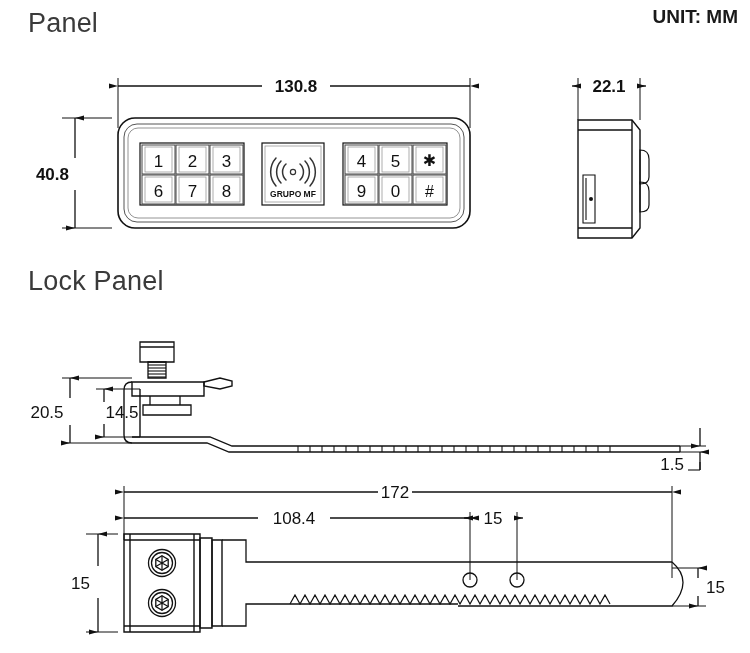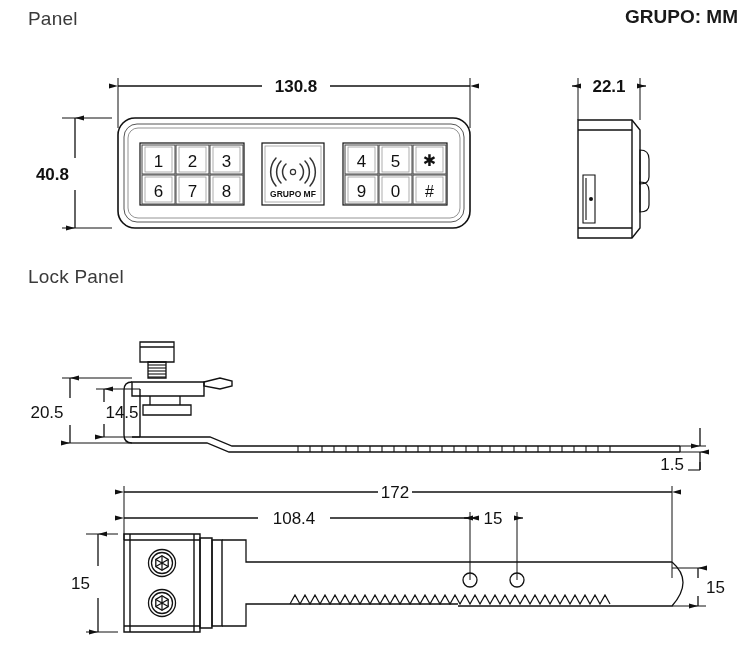--- a/index.html
+++ b/index.html
@@ -1,35 +1,35 @@
 <!DOCTYPE html>
 <html><head>
 <meta charset="utf-8">
 <style>
   html,body{margin:0;padding:0;background:#ffffff;}
   body{width:750px;height:653px;position:relative;overflow:hidden;
        font-family:"Liberation Sans",sans-serif;color:#231f20;}
   #sheet{position:absolute;left:0;top:0;width:750px;height:653px;}
-  .ttl{position:absolute;font-size:19px;color:#3a3a3a;letter-spacing:.2px;}
+  .ttl{position:absolute;font-size:27px;color:#3a3a3a;letter-spacing:.2px;}
   #t-panel{left:28px;top:8px;}
   #t-lock{left:28px;top:266px;}
   #unit{position:absolute;right:12px;top:6px;font-size:19px;font-weight:bold;color:#1a1a1a;}
   svg{position:absolute;left:0;top:0;}
   text{font-family:"Liberation Sans",sans-serif;fill:#111;}
 </style>
 </head>
 <body>
 
 <div id="sheet">
 
   <div class="ttl" id="t-panel">Panel</div>
 
   <div class="ttl" id="t-lock">Lock Panel</div>
 
-  <div id="unit">GRUPO: MM</div>
+  <div id="unit">UNIT: MM</div>
 
   <svg width="750" height="653" viewBox="0 0 750 653">
     <defs>
       <marker id="arL" markerWidth="10" markerHeight="8" refX="9" refY="4" orient="auto" markerUnits="userSpaceOnUse">
         <path d="M9,4 L0,1.4 L0,6.6 Z" fill="#111"></path>
       </marker>
       <marker id="arR" markerWidth="10" markerHeight="8" refX="1" refY="4" orient="auto" markerUnits="userSpaceOnUse">
         <path d="M1,4 L10,1.4 L10,6.6 Z" fill="#111"></path>
       </marker>
       <marker id="arU" markerWidth="8" markerHeight="10" refX="4" refY="9" orient="auto" markerUnits="userSpaceOnUse">

